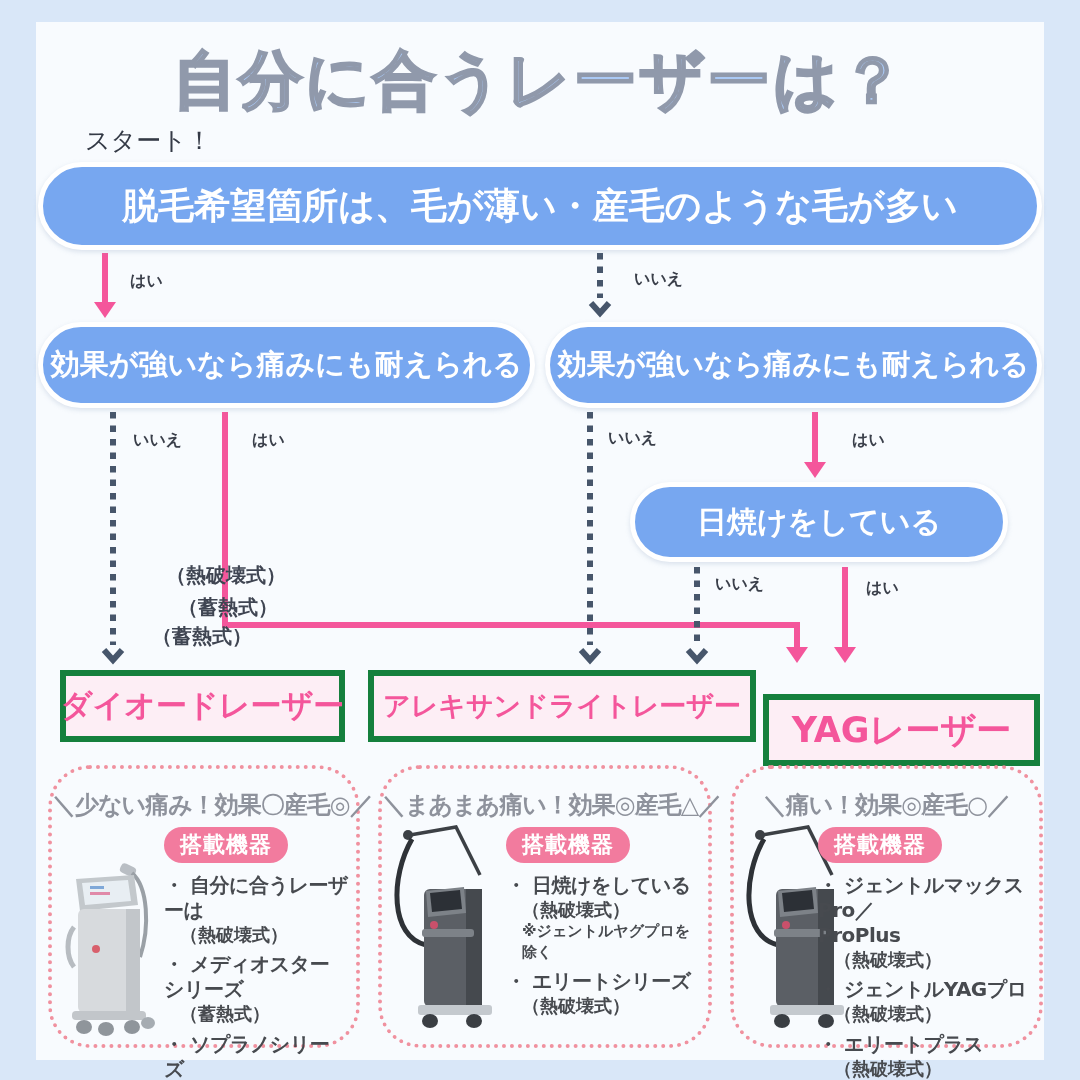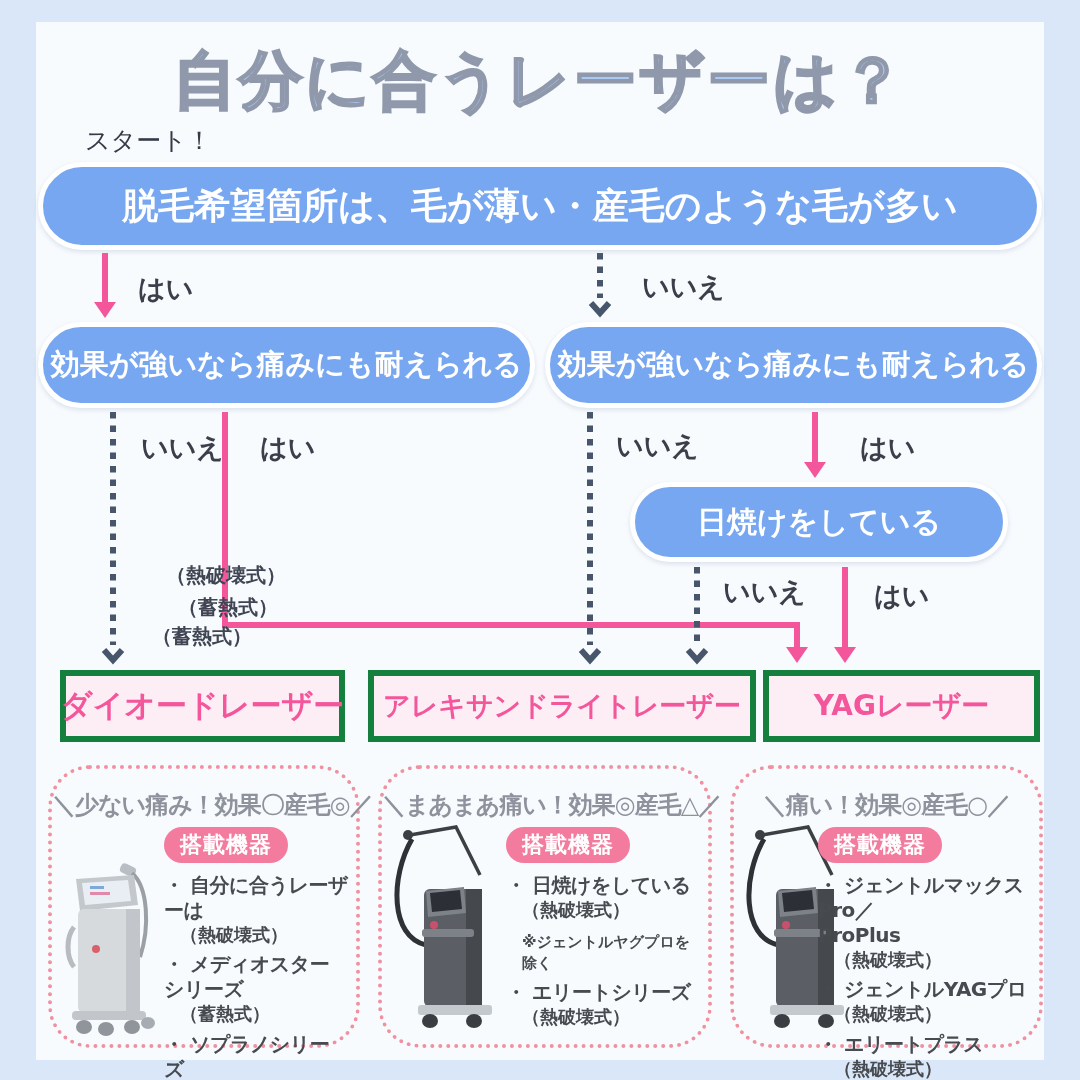--- a/index.html
+++ b/index.html
@@ -33,35 +33,35 @@
     box-shadow:0 2px 5px rgba(140,160,190,.28);
     color:#ffffff;font-weight:700;
     display:flex;align-items:center;justify-content:center;
     text-align:center;box-sizing:border-box;
   }
   .q1{left:38px;top:162px;width:1004px;height:88px;border-radius:46px;font-size:36px;}
   .q2l{left:38px;top:322px;width:497px;height:86px;border-radius:44px;font-size:29px;}
   .q2r{left:545px;top:322px;width:497px;height:86px;border-radius:44px;font-size:29px;}
   .q3{left:630px;top:482px;width:378px;height:80px;border-radius:40px;font-size:30px;}
   .flow-label{
-    position:absolute;font-size:27px;font-weight:700;color:#3a3f4a;white-space:nowrap;margin-left:8px;
+    position:absolute;font-size:16px;font-weight:700;color:#3a3f4a;white-space:nowrap;
   }
   .annotation{
     position:absolute;font-size:20px;font-weight:700;color:#3f4552;white-space:nowrap;
   }
   svg.connectors{position:absolute;left:0;top:0;width:1080px;height:1080px;pointer-events:none;}
   .result-box{
     position:absolute;top:670px;height:72px;
     background:#fdeef5;border:6px solid #15803d;box-sizing:border-box;
     display:flex;align-items:center;justify-content:center;
     color:#f4569b;font-weight:900;white-space:nowrap;
   }
   .r1{left:60px;width:285px;font-size:31px;}
   .r2{left:368px;width:388px;font-size:27px;}
-  .r3{left:763px;width:277px;font-size:28px;}
+  .r3{left:763px;width:277px;font-size:35px;margin-top:24px;}
   .card{
     position:absolute;top:765px;height:283px;
     border:4px dotted #f0919f;border-radius:42px;
     background:transparent;box-sizing:border-box;
   }
   .c1{left:48px;width:312px;}
   .c2{left:378px;width:334px;}
   .c3{left:730px;width:313px;}
   .card-tagline{
     position:absolute;left:0;top:20px;width:100%;text-align:center;
@@ -87,21 +87,21 @@
     font-size:20px;font-weight:800;color:#474a4f;
     white-space:pre-line;line-height:1.25;letter-spacing:-0.5px;
   }
   .machine-name::before{content:"・ ";font-weight:800;}
   .machine-type{
     font-size:18px;font-weight:700;color:#474a4f;
     padding-left:16px;line-height:1.3;
   }
   .machine-note{
     font-size:15px;font-weight:700;color:#474a4f;
-    padding-left:16px;line-height:1.4;margin-top:11px;
+    padding-left:16px;line-height:1.4;
   }
 </style>
 </head>
 <body>
 
 <div class="canvas">
   <div class="panel"></div>
 
   <div class="title">自分に合うレーザーは？</div>
   <div class="start-label">スタート！</div>

